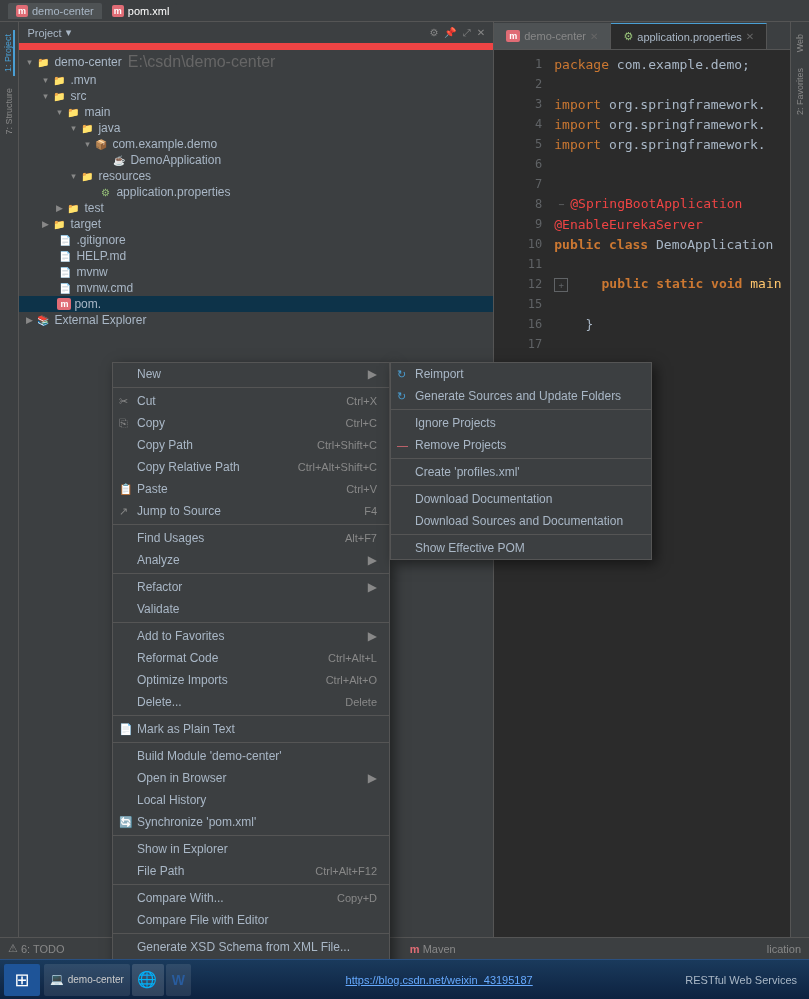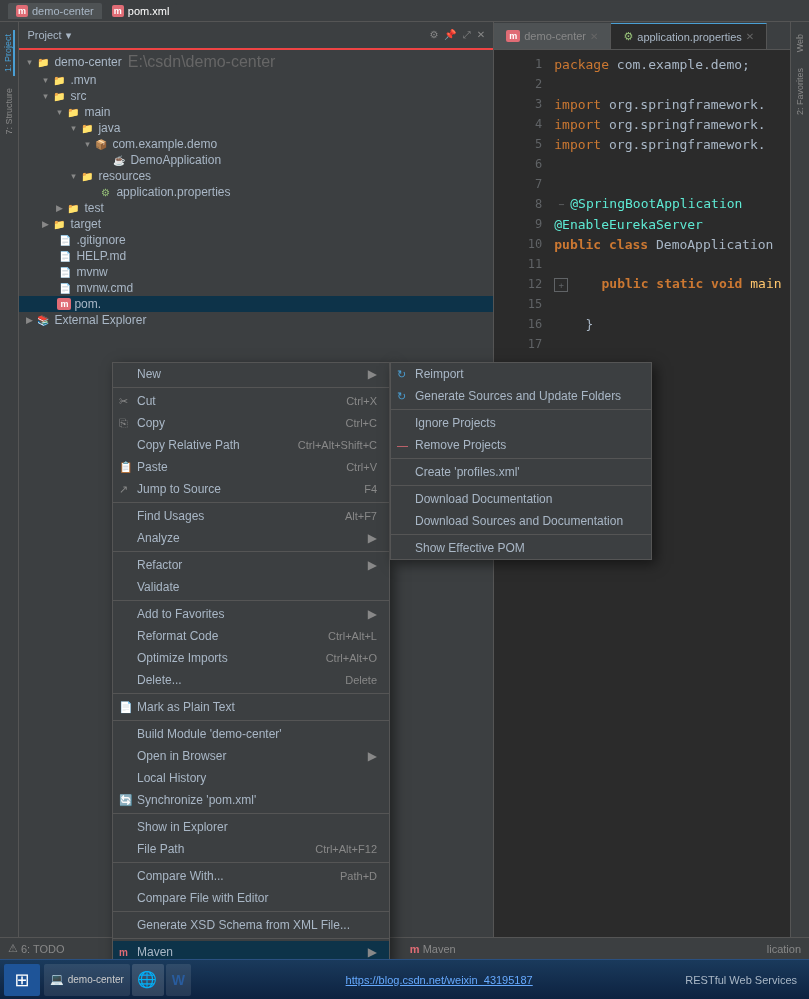--- a/index.html
+++ b/index.html
@@ -59,21 +59,21 @@
       flex-direction: column;
       position: relative;
     }
 
     #panel-header {
       height: 28px;
       background: #3c3f41;
       display: flex;
       align-items: center;
       padding: 0 8px;
-      border-bottom: 2px solid #ef4444;
+      border-bottom: 7px solid #ef4444;
       justify-content: space-between;
       text-align: center;
     }
     .panel-title {
       font-size: 11px;
       color: #a9b7c6;
       display: flex;
       align-items: center;
       gap: 4px;
     }
@@ -180,21 +180,21 @@
       font-size: 12px;
       user-select: none;
       flex-shrink: 0;
     }
     .line-content {
       color: #a9b7c6;
       white-space: pre;
     }
     .kw { color: #cc7832; }
     .kw2 { color: #cc7832; font-weight: bold; }
-    .ann { color: #5eead4; }
+    .ann { color: #ef4444; }
     .cls { color: #a9b7c6; }
     .pkg { color: #a9b7c6; }
     .fold-icon {
       width: 14px;
       height: 14px;
       color: #606366;
       font-size: 10px;
       display: inline-flex;
       align-items: center;
       justify-content: center;
@@ -604,20 +604,24 @@
     <span class="icon-prefix">✂</span>
     <span>Cut</span>
     <span class="shortcut">Ctrl+X</span>
   </div>
   <div class="menu-item">
     <span class="icon-prefix">⎘</span>
     <span>Copy</span>
     <span class="shortcut">Ctrl+C</span>
   </div>
   <div class="menu-item">
+    <span>Copy Path</span>
+    <span class="shortcut">Ctrl+Shift+C</span>
+  </div>
+  <div class="menu-item">
     <span>Copy Relative Path</span>
     <span class="shortcut">Ctrl+Alt+Shift+C</span>
   </div>
   <div class="menu-item">
     <span class="icon-prefix">📋</span>
     <span>Paste</span>
     <span class="shortcut">Ctrl+V</span>
   </div>
   <div class="menu-item">
     <span class="icon-prefix">↗</span>
@@ -682,21 +686,21 @@
   <div class="menu-item">
     <span>Show in Explorer</span>
   </div>
   <div class="menu-item">
     <span>File Path</span>
     <span class="shortcut">Ctrl+Alt+F12</span>
   </div>
   <div class="menu-separator"></div>
   <div class="menu-item">
     <span>Compare With...</span>
-    <span class="shortcut">Path+D</span>
+    <span class="shortcut">Copy+D</span>
   </div>
   <div class="menu-item">
     <span>Compare File with Editor</span>
   </div>
   <div class="menu-separator"></div>
   <div class="menu-item">
     <span>Generate XSD Schema from XML File...</span>
   </div>
   <div class="menu-separator"></div>
   <div class="menu-item highlighted" style="background:#0d3349;">

